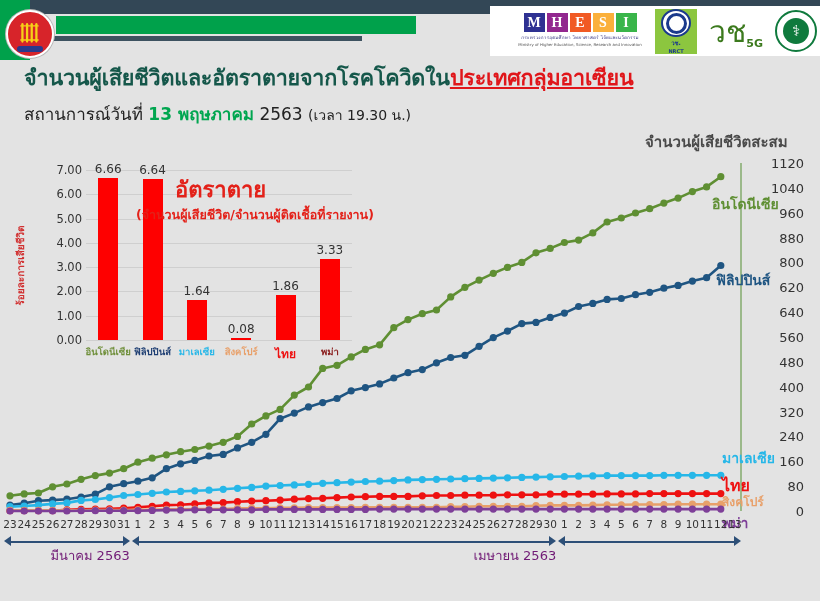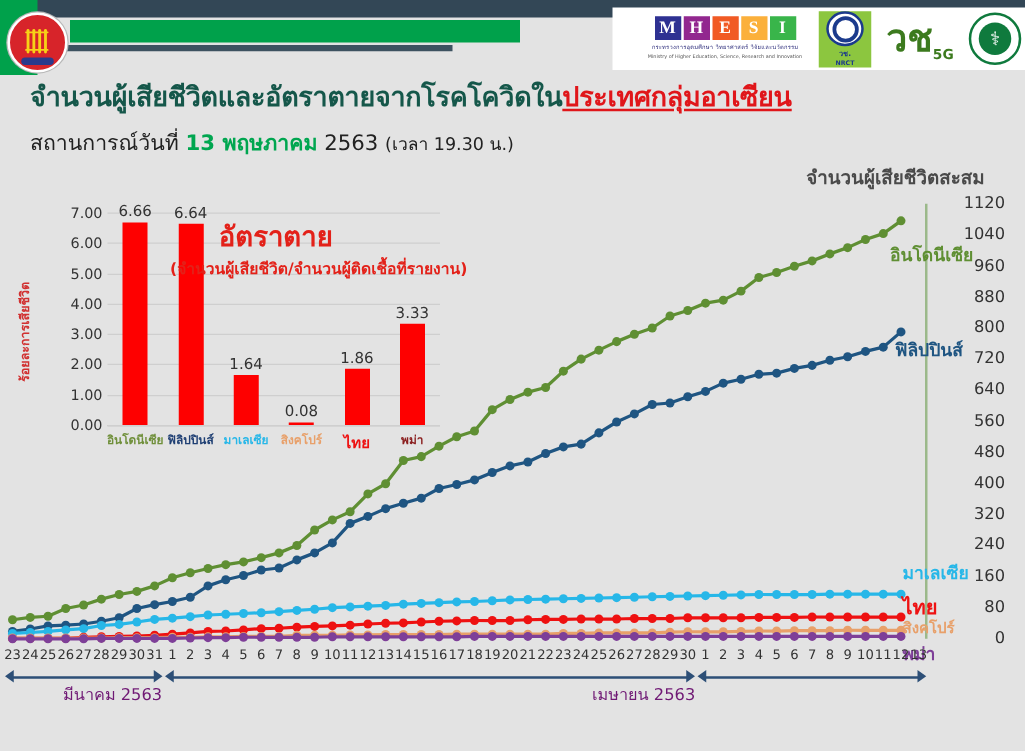--- a/index.html
+++ b/index.html
@@ -39,21 +39,21 @@
   .nrct{position:absolute;left:655px;top:9px;width:42px;height:45px;background:#8cc63f;
     display:flex;flex-direction:column;align-items:center;justify-content:center;}
   .nrct .disc{width:26px;height:26px;border-radius:50%;background:#fff;border:2px solid #1b3a8c;
     display:flex;align-items:center;justify-content:center;}
   .nrct .disc i{width:15px;height:15px;border-radius:50%;border:3px solid #1b3a8c;display:block;}
   .nrct .t1{font-size:6px;font-weight:bold;color:#1b3a8c;margin-top:1px;}
   .nrct .t2{font-size:5px;font-weight:bold;color:#1b3a8c;}
 
   .wch{position:absolute;left:700px;top:10px;width:72px;height:44px;background:#fff;
     display:flex;align-items:center;justify-content:center;}
-  .wch .glyph{font-size:30px;color:#3c7a1e;font-weight:bold;line-height:1;
+  .wch .glyph{font-size:30px;color:#3c7a1e;font-weight:normal;line-height:1;
     font-family:"DejaVu Sans",sans-serif;}
   .wch .g5{font-size:11px;color:#3c7a1e;font-weight:bold;align-self:flex-end;margin-bottom:4px;}
 
   .moph{position:absolute;left:775px;top:8px;width:42px;height:46px;background:#fff;
     display:flex;align-items:center;justify-content:center;}
   .moph .circ{width:38px;height:38px;border-radius:50%;border:2px solid #0f7a3d;
     display:flex;align-items:center;justify-content:center;background:#fff;}
   .moph .inner{width:26px;height:26px;border-radius:50%;background:#0f7a3d;
     display:flex;align-items:center;justify-content:center;color:#fff;font-size:15px;}
 
@@ -501,21 +501,21 @@
   <div class="raxis" id="raxis">
       <div class="tick" style="top: 348px;">0</div>
       <div class="tick" style="top: 323.143px;">80</div>
       <div class="tick" style="top: 298.286px;">160</div>
       <div class="tick" style="top: 273.429px;">240</div>
       <div class="tick" style="top: 248.571px;">320</div>
       <div class="tick" style="top: 223.714px;">400</div>
       <div class="tick" style="top: 198.857px;">480</div>
       <div class="tick" style="top: 174px;">560</div>
       <div class="tick" style="top: 149.143px;">640</div>
-      <div class="tick" style="top: 124.286px;">720</div>
+      <div class="tick" style="top: 124.286px;">620</div>
       <div class="tick" style="top: 99.4286px;">800</div>
       <div class="tick" style="top: 74.5714px;">880</div>
       <div class="tick" style="top: 49.7143px;">960</div>
       <div class="tick" style="top: 24.8571px;">1040</div>
       <div class="tick" style="top: 0px;">1120</div>
     </div>
   <div id="serieslabels">
       <div class="slabel" style="left: 712px; top: 193px; color: rgb(95, 143, 51);">อินโดนีเซีย</div>
       <div class="slabel" style="left: 716px; top: 269px; color: rgb(31, 85, 130);">ฟิลิปปินส์</div>
       <div class="slabel" style="left: 722px; top: 447px; color: rgb(39, 183, 232);">มาเลเซีย</div>

